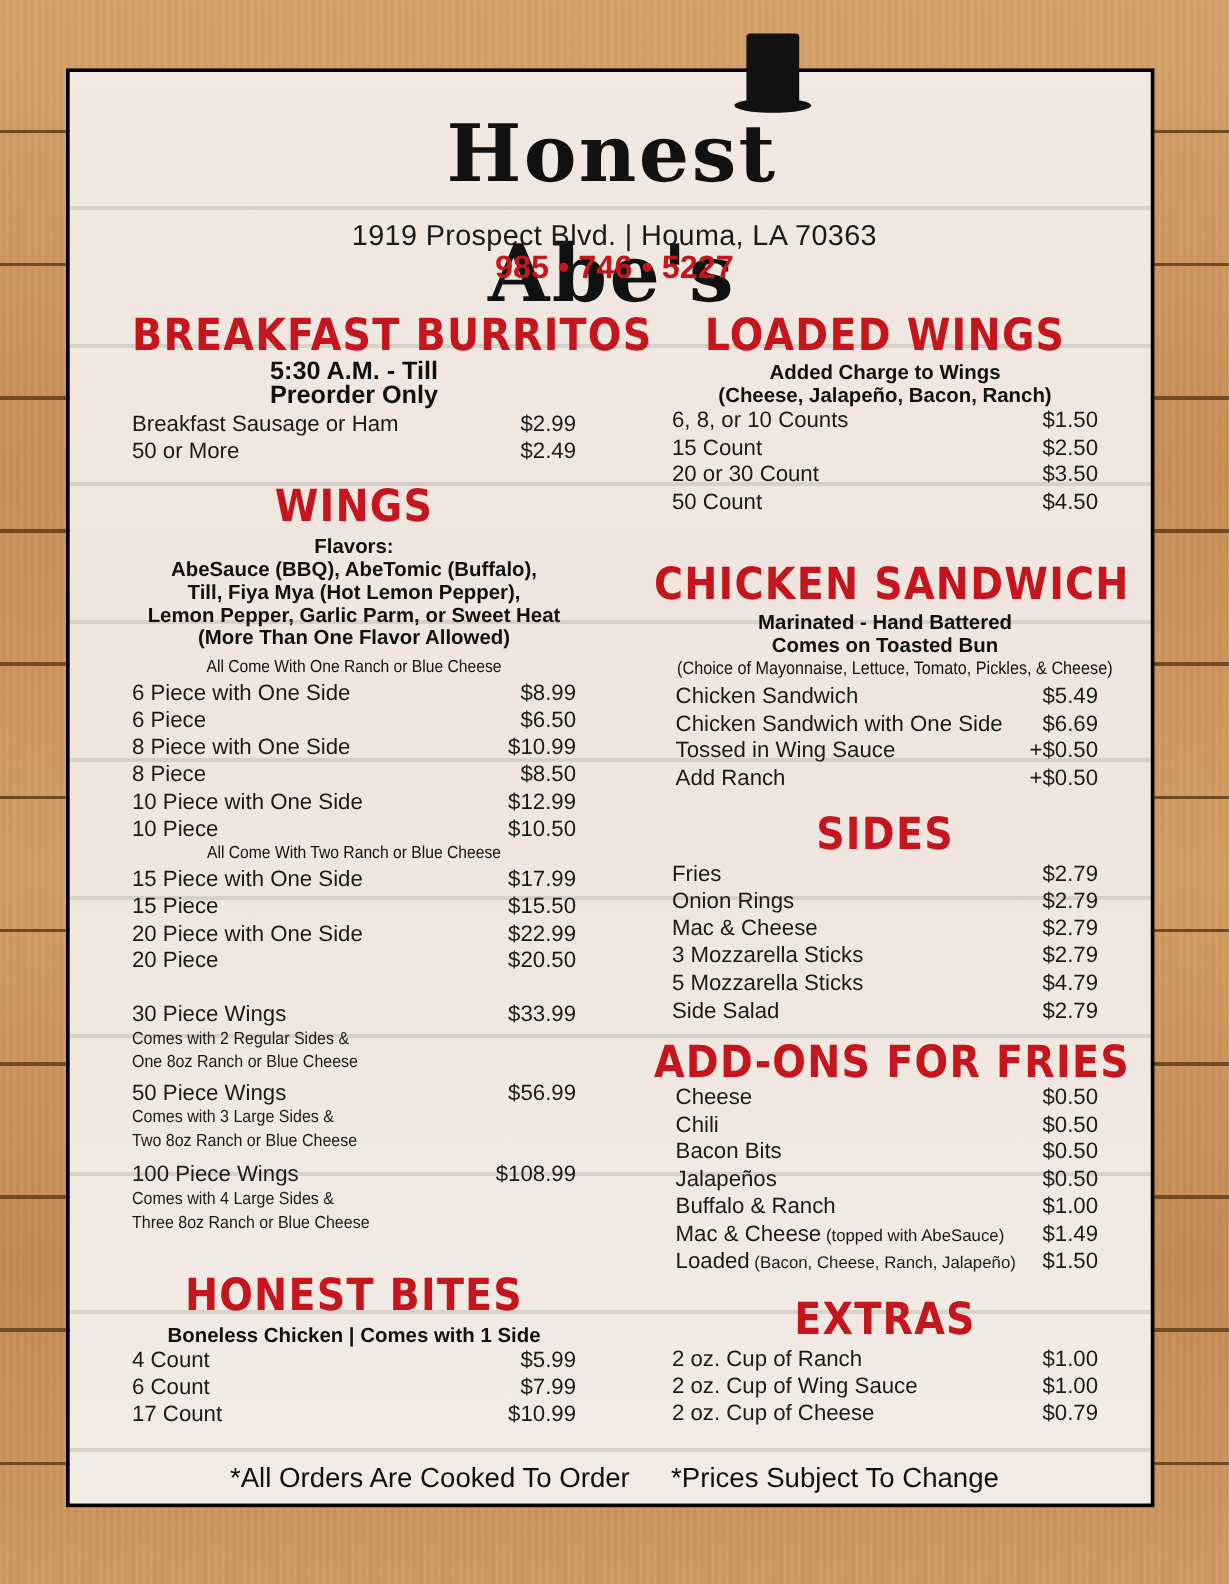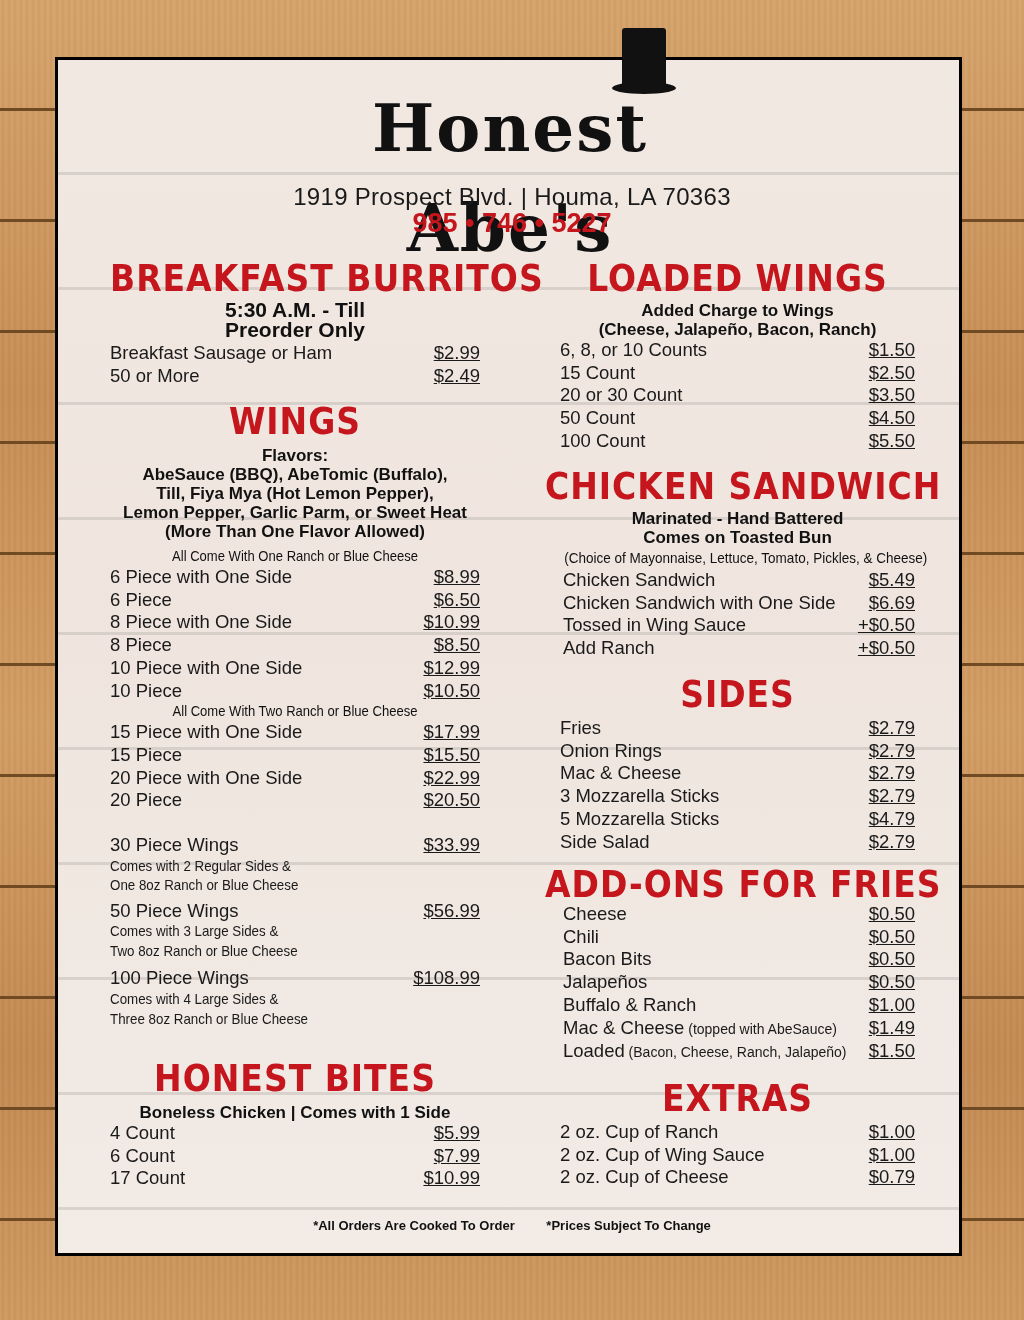--- a/index.html
+++ b/index.html
@@ -38,26 +38,26 @@
   .colL { left:110px; width:370px; }
   .heading {
     font-family:"DejaVu Sans", sans-serif; font-weight:bold; color:#c4161c;
     text-align:center; letter-spacing:1px; line-height:1; white-space:nowrap;
     transform:scaleY(1.12);
   }
   .sub { text-align:center; font-weight:bold; color:#111; font-size:17px; line-height:19px; }
   .subL { text-align:center; font-weight:bold; color:#111; font-size:21px; line-height:20px; }
   .note { text-align:center; color:#111; font-size:14.5px; line-height:19px; transform:scaleX(0.9); white-space:nowrap; }
   .row { display:flex; justify-content:space-between; font-size:18.5px; color:#1a1a1a; line-height:22.7px; white-space:nowrap; }
-  .row .price { text-align:center;text-decoration:underline; }
+  .row .price { text-align:center; }
   .row .small { font-size:14px; }
   .desc { font-size:14.5px; color:#1a1a1a; line-height:19.5px; transform-origin:left; transform:scaleX(0.92); white-space:nowrap; }
   .footer {
     position:absolute; top:1218px; left:0; width:1024px; text-align:center;
-    font-weight:bold; font-size:13px; color:#111;
+    font-weight:normal; font-size:23px; color:#111;
   }
   .footer span { margin:0 14px; }
 </style>
 </head>
 <body>
 
 <div class="panel"></div>
 
 <div class="hat">
   <div class="crown"></div>
@@ -187,24 +187,20 @@
       <span class="price">$2.50</span>
     </div>
   <div class="row">
       <span>20 or 30 Count</span>
       <span class="price">$3.50</span>
     </div>
   <div class="row">
       <span>50 Count</span>
       <span class="price">$4.50</span>
     </div>
-  <div class="row">
-      <span>100 Count</span>
-      <span class="price">$5.50</span>
-    </div>
 </div>
 
 <div class="col" style="left:545px; width:385px; top:470px;">
   <div class="heading" style="font-size:33px;">CHICKEN SANDWICH</div>
   <div class="sub" style="margin-top:6px;">Marinated - Hand Battered</div>
   <div class="sub">Comes on Toasted Bun</div>
   <div class="note" style="font-size:15px; line-height:22px;">(Choice of Mayonnaise, Lettuce, Tomato, Pickles, &amp; Cheese)</div>
   <div style="padding-left:18px; padding-right:15px;">
     <div class="row">
         <span>Chicken Sandwich</span>

